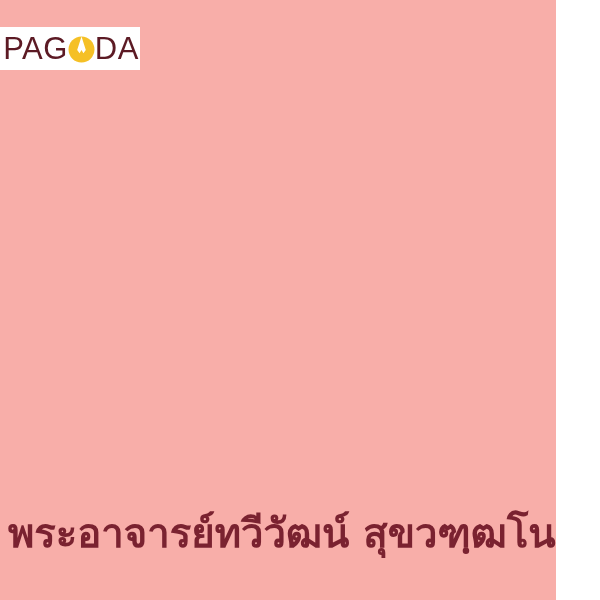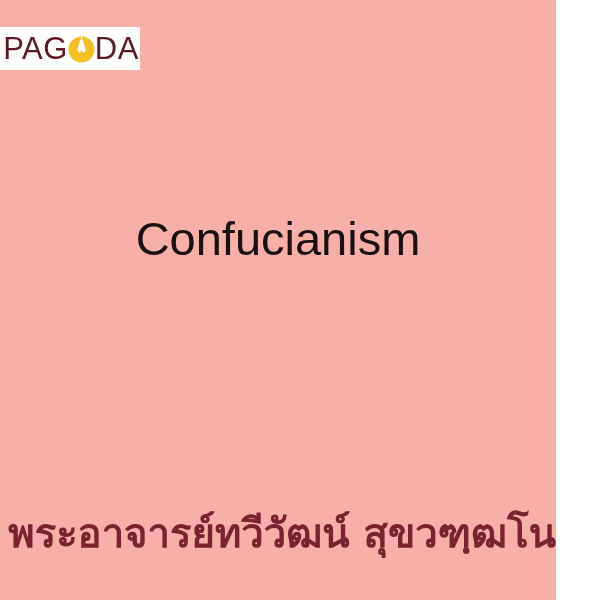--- a/index.html
+++ b/index.html
@@ -87,21 +87,21 @@
     color: #1a1012;
     white-space: nowrap;
   }
 
   
   #author-block {
     position: absolute;
     left: 8px;
     right: 0;
     top: 505px;
-    text-align: right;
+    text-align: left;
   }
   #author-name {
     font-family: "DejaVu Sans", sans-serif;
     font-size: 40px;
     font-weight: 700;
     color: #7a2230;
     line-height: 56px;
     white-space: nowrap;
   }
 </style>
@@ -123,20 +123,19 @@
             </mask>
           </defs>
           <circle cx="50" cy="50" r="48" fill="#f5c026" mask="url(#notch-mask)"></circle>
         </svg>
       </span>
       <span class="logo-letters">DA</span>
     </div>
   </div>
 
   <div id="title-block">
-    <div class="title-line">Confucianism</div>
   </div>
 
   <div id="author-block">
     <div id="author-name">พระอาจารย์ทวีวัฒน์  สุขวฑฺฒโน</div>
   </div>
 
 </div>
 
 </body></html>

